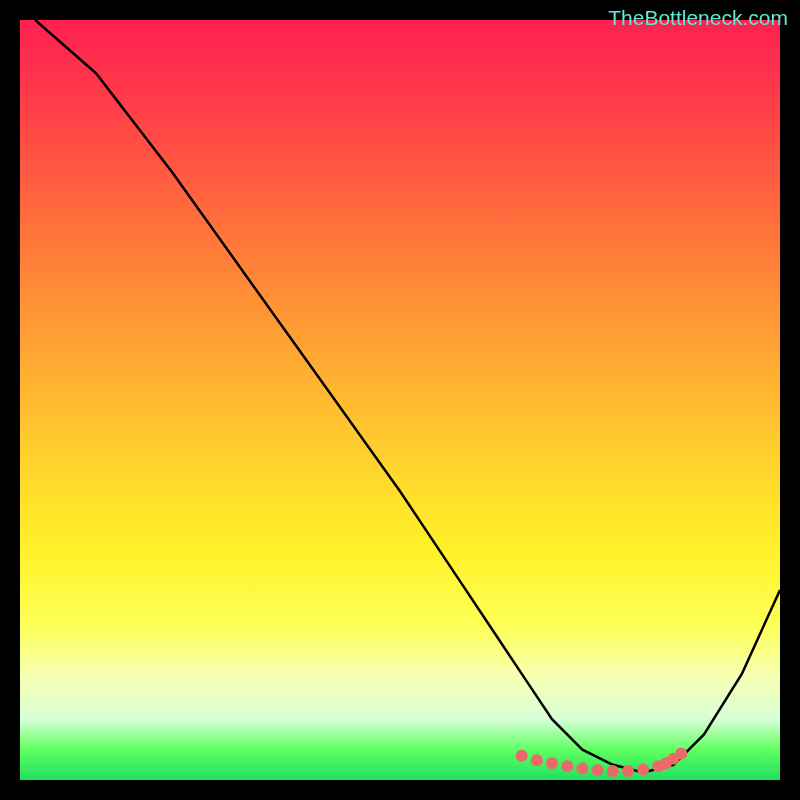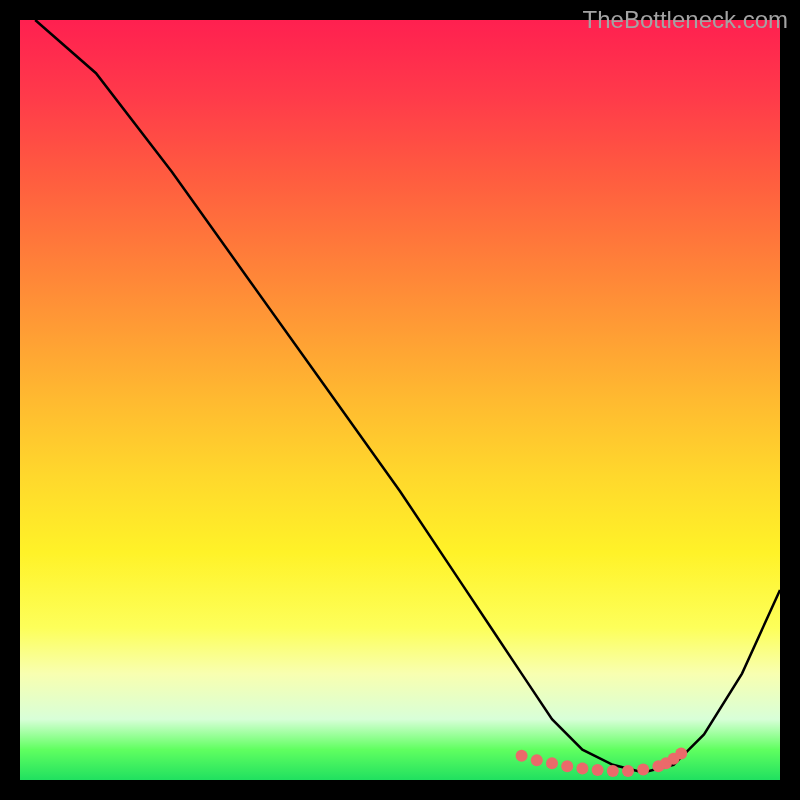--- a/index.html
+++ b/index.html
@@ -14,22 +14,22 @@
   .chart-container {
     position: relative;
     width: 800px;
     height: 800px;
     background: #000;
   }
   .watermark {
     position: absolute;
     top: 6px;
     right: 12px;
-    color: #a3a3a3;
-    font-size: 24px;
+    color: #5eead4;
+    font-size: 21px;
     font-weight: 500;
     z-index: 10;
   }
   .plot-area {
     position: absolute;
     left: 20px;
     top: 20px;
     width: 760px;
     height: 760px;
   }

